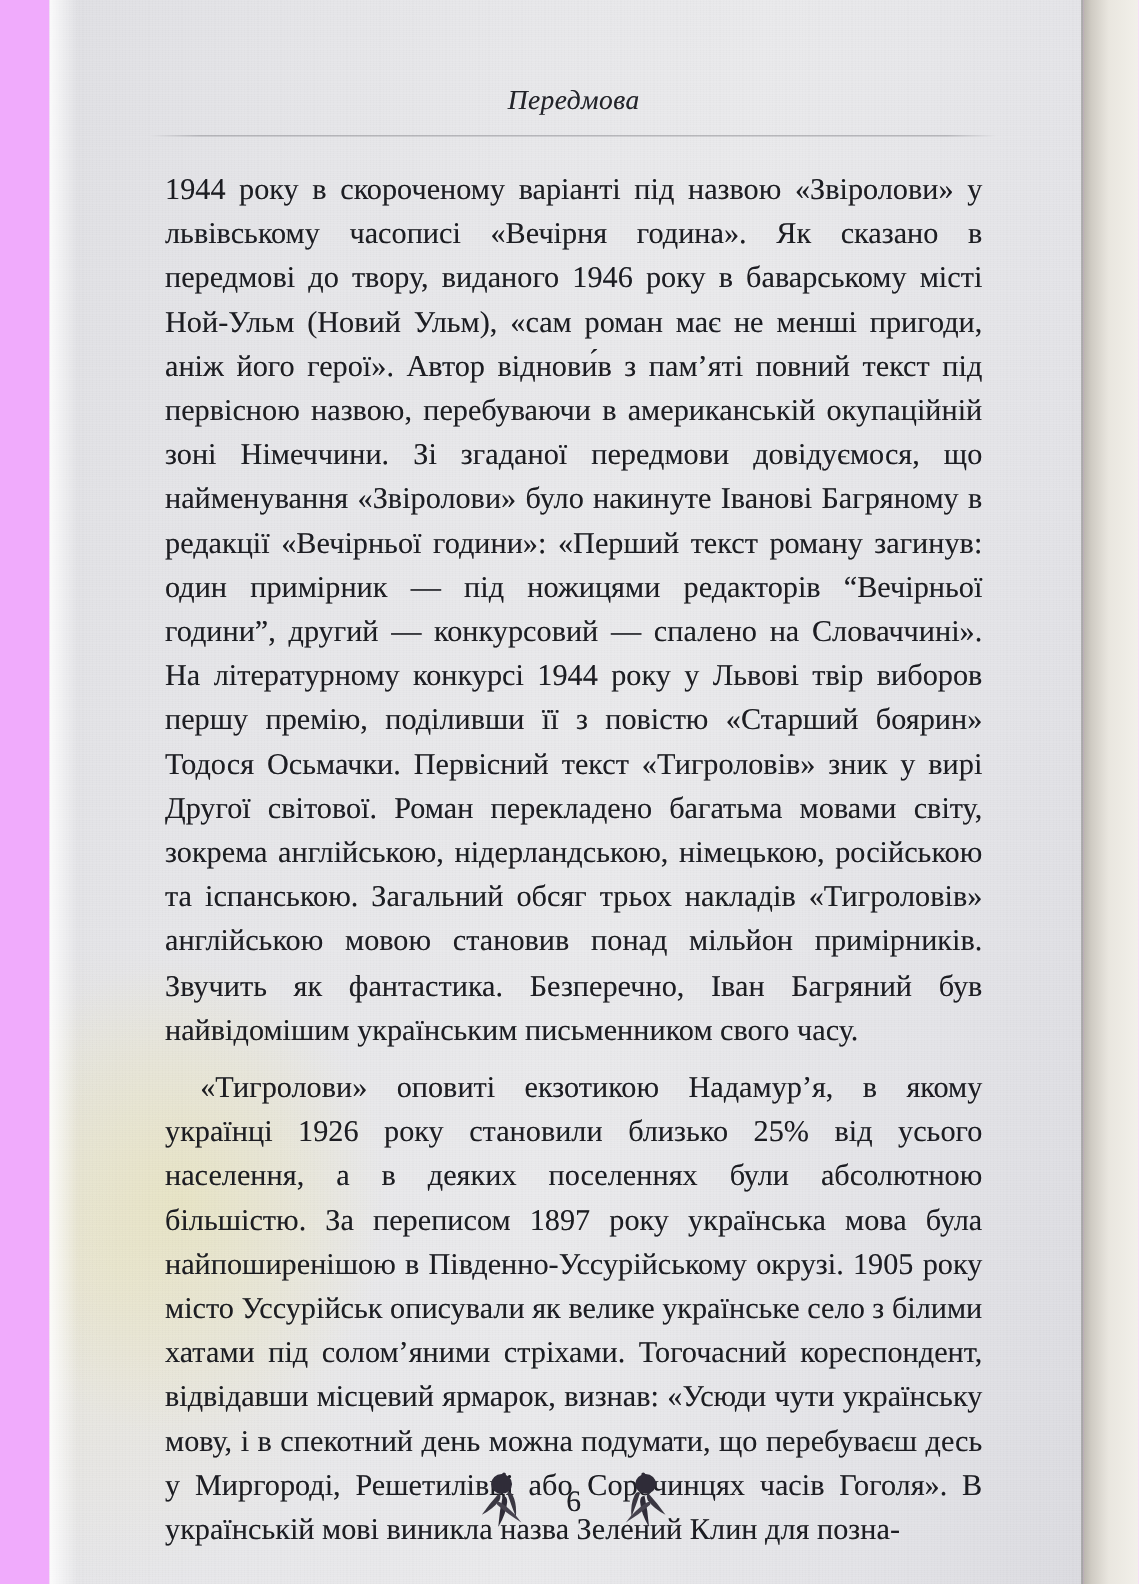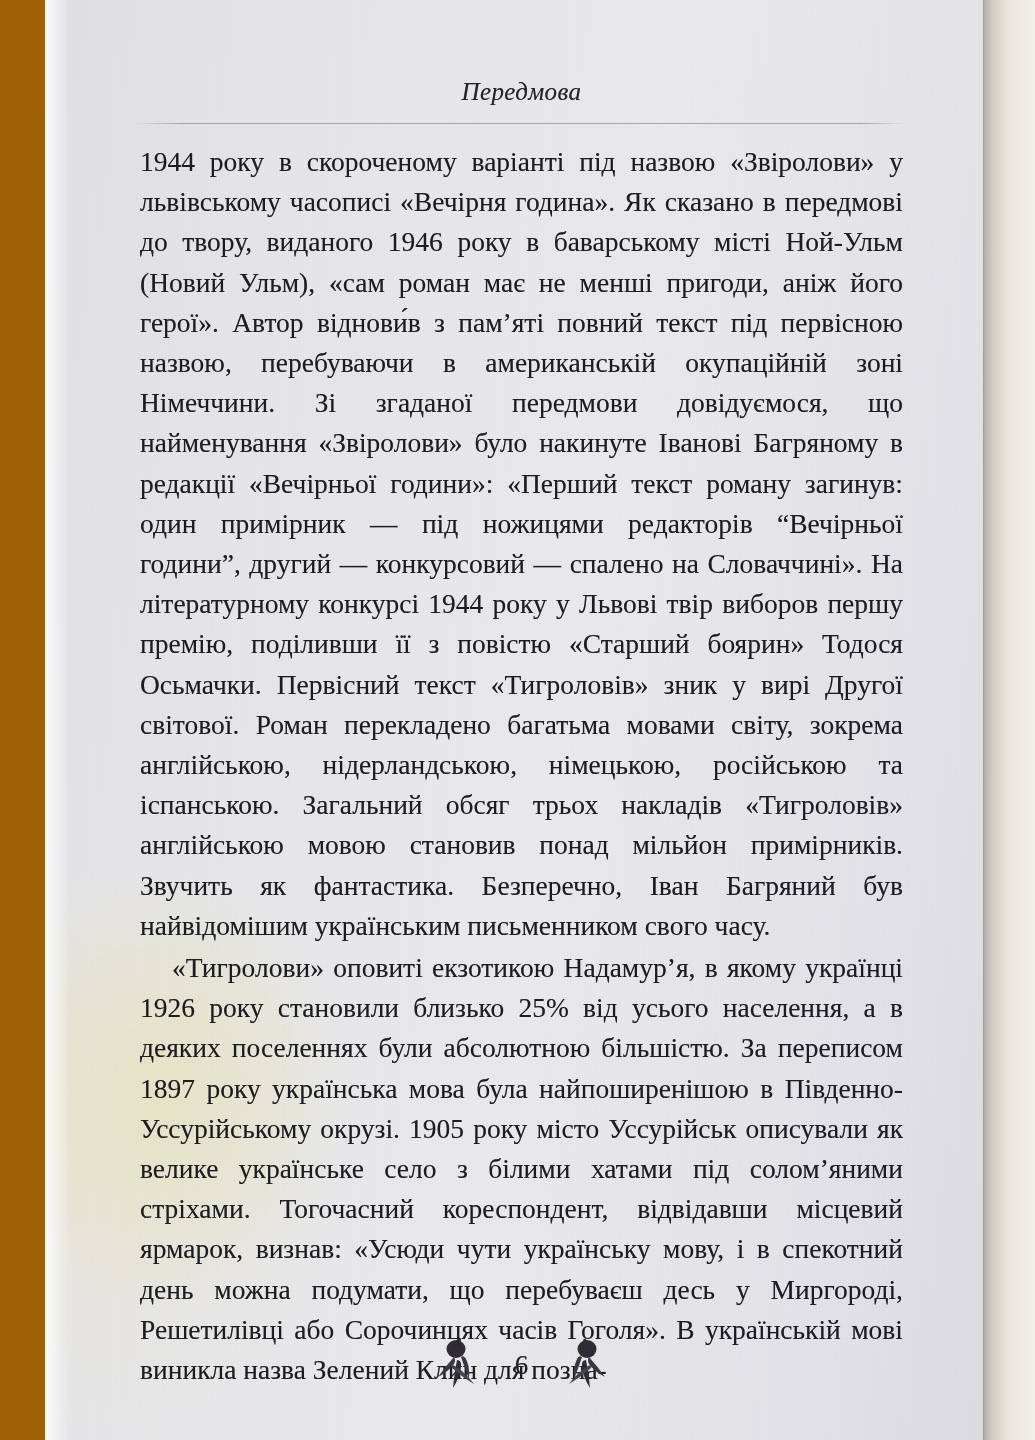--- a/index.html
+++ b/index.html
@@ -7,21 +7,21 @@
   body{
     width:1035px;height:1440px;
     background:#ffffff;
     font-family:"Liberation Serif","DejaVu Serif",serif;
     overflow:hidden;
     position:relative;
   }
   
   .scan{
     position:absolute;inset:0;
-    background:#a16207;
+    background:#f0abfc;
   }
   
   .page{
     position:absolute;
     left:45px;top:0;width:940px;height:1440px;
     background:
       radial-gradient(ellipse 260px 300px at 120px 1090px, rgba(231,226,178,.55) 0%, rgba(231,226,178,.22) 45%, rgba(231,226,178,0) 72%),
       radial-gradient(ellipse 340px 420px at 60px 1150px, rgba(238,231,190,.35) 0%, rgba(238,231,190,0) 70%),
       linear-gradient(100deg,#e0e0e4 0%,#e6e6e9 22%,#eaeaec 55%,#e4e4e8 82%,#dcdce1 100%);
   }
@@ -71,21 +71,21 @@
   .body-text{
     position:absolute;top:140px;left:0;width:767px;
     font-size:27.5px;
     line-height:40.2px;
     color:#1c1d22;
     text-align:justify;
     text-justify:inter-word;
     hyphens:manual;
     -webkit-hyphens:manual;
   }
-  .body-text p{margin:2px;}
+  .body-text p{margin:12px;}
   .body-text p.indent{text-indent:32px;}
   .body-text p + p{margin-top:0;}
   
   .body-text, .running-head{
     text-shadow:0 0 .55px rgba(25,26,31,.40);
   }
   
   .folio-band{
     position:absolute;
     left:0;top:1336px;width:767px;height:80px;

